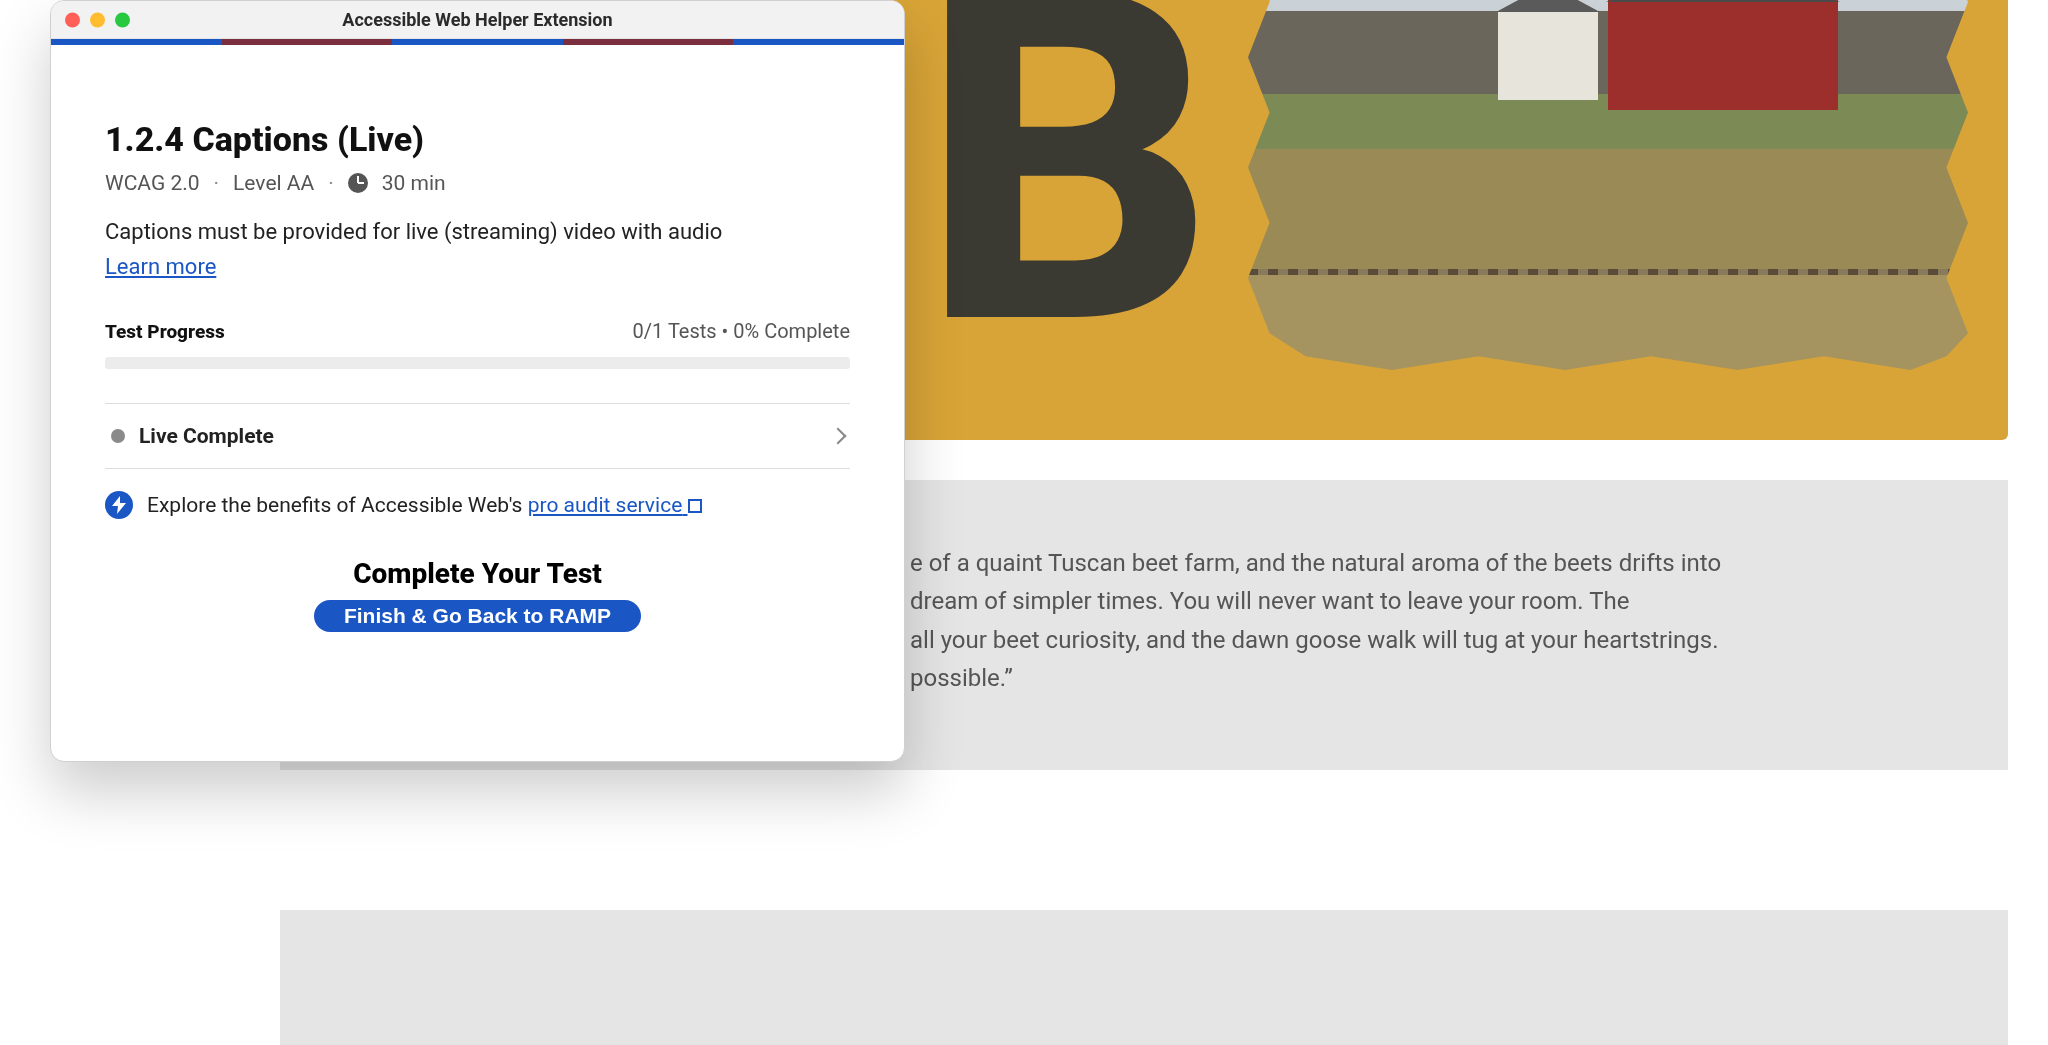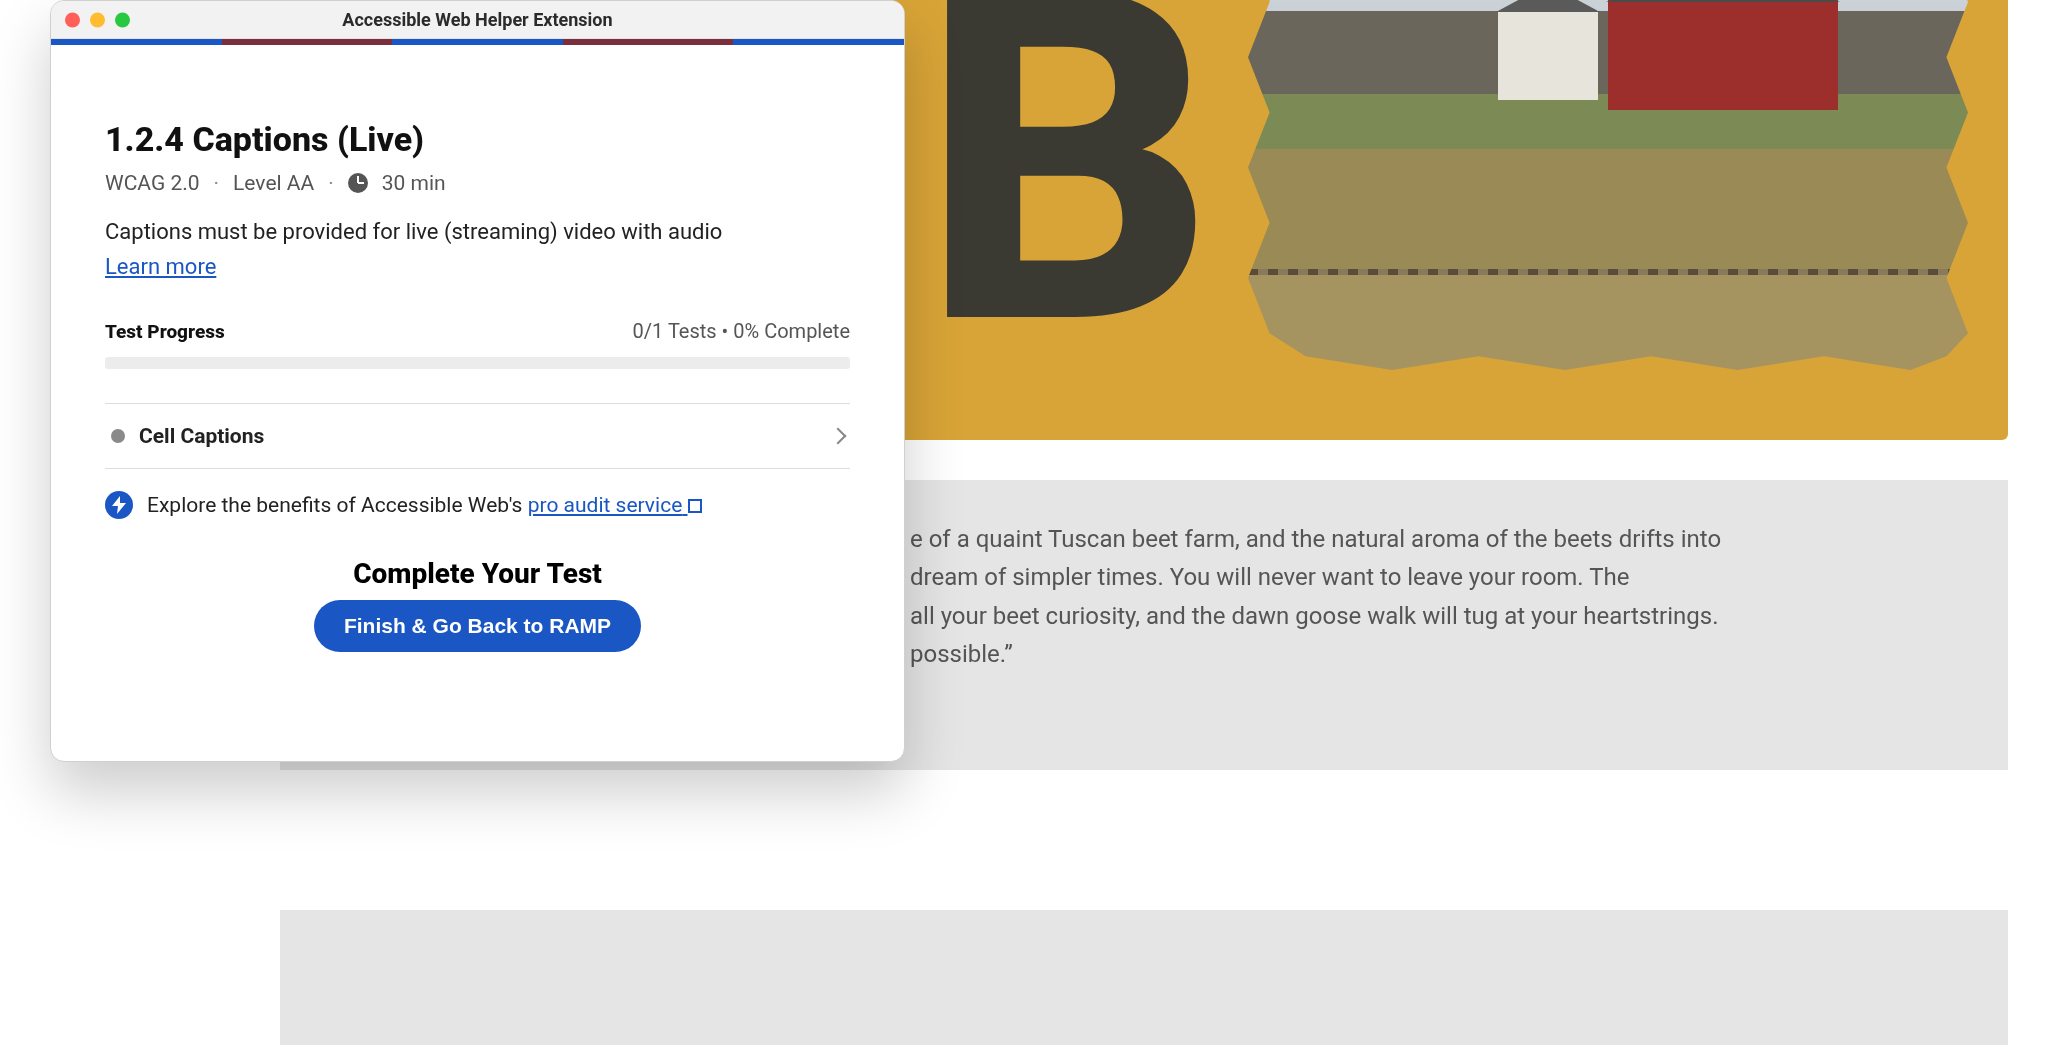--- a/index.html
+++ b/index.html
@@ -79,21 +79,21 @@
     left: 280px;
     top: 480px;
     right: 40px;
     height: 290px;
     background: #e5e5e5;
     padding: 40px 60px 40px 630px;
     font-size: 24px;
     line-height: 1.6;
     color: #555;
   }
-  .page-body p { white-space: pre-line; }
+  .page-body p { white-space: pre-line; margin-top: 24px; }
 
   .page-strip {
     position: absolute;
     left: 280px;
     top: 910px;
     right: 40px;
     height: 140px;
     background: #e5e5e5;
   }
 
@@ -276,21 +276,21 @@
     color:#222;
     margin-bottom: 26px;
   }
   .finish-btn{
     display:block;
     margin: 6px auto;
     background:#1a56c4;
     color:#fff;
     border:none;
     border-radius: 28px;
-    padding: 14px 30px;
+    padding: 4px 30px;
     font-size:21px;
     font-weight:700;
     cursor:pointer;
   }
 </style>
 </head>
 <body>
 
 <div class="page">
   <div class="hero">
@@ -350,21 +350,21 @@
 
     <div class="progress-header">
       <div class="progress-title">Test Progress</div>
       <div class="progress-status">0/1 Tests • 0% Complete</div>
     </div>
     <div class="progress-bar"></div>
 
     <div class="test-row">
       <div class="test-row-left">
         <span class="status-dot"></span>
-        <span>Cell Captions</span>
+        <span>Live Complete</span>
       </div>
       <span class="chevron"></span>
     </div>
 
     <div class="promo">
       <span class="bolt">
         <svg width="14" height="18" viewBox="0 0 14 18">
           <path d="M8 0 L0 10 H6 L5 18 L14 7 H8 Z" fill="#fff"></path>
         </svg>
       </span>

